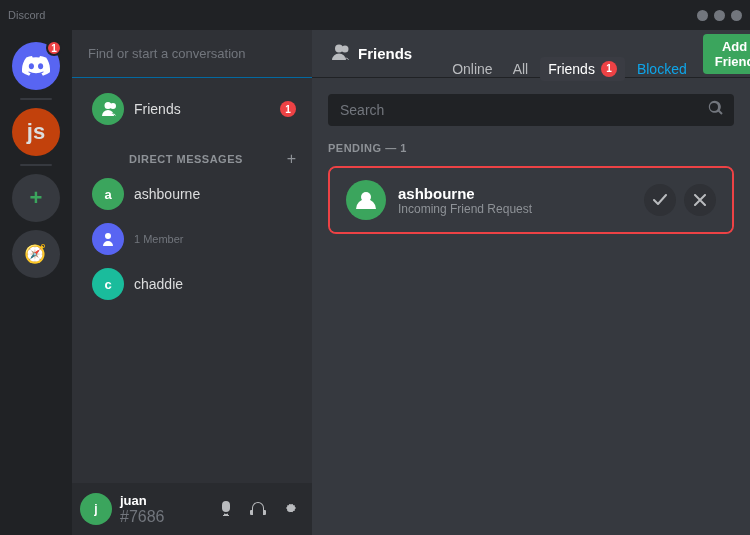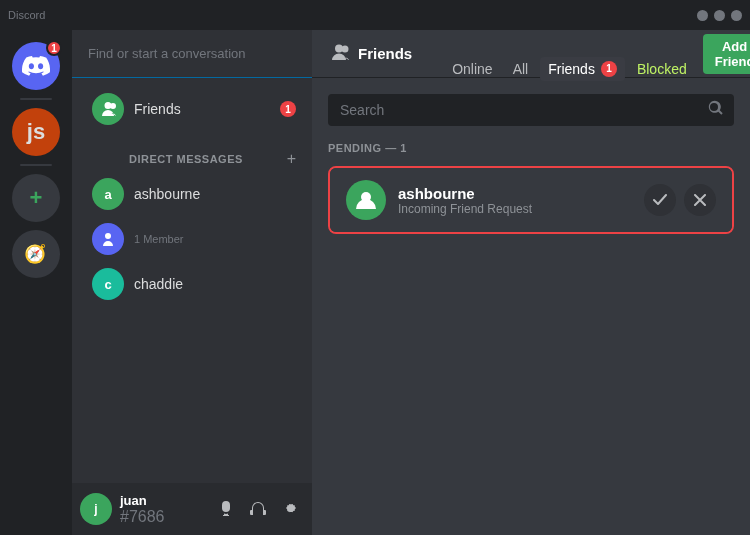--- a/index.html
+++ b/index.html
@@ -308,21 +308,21 @@
       color: white;
       border-radius: 50%;
       width: 16px;
       height: 16px;
       font-size: 10px;
       display: flex;
       align-items: center;
       justify-content: center;
       font-weight: 700;
     }
-    .nav-tab.blocked { color: #bef264; }
+    .nav-tab.blocked { color: #0ea5e9; }
     .add-friend-btn {
       background: #3ba55d;
       color: white;
       border: none;
       border-radius: 4px;
       padding: 5px 12px;
       font-size: 13px;
       font-weight: 600;
       cursor: pointer;
       margin-left: 4px;

